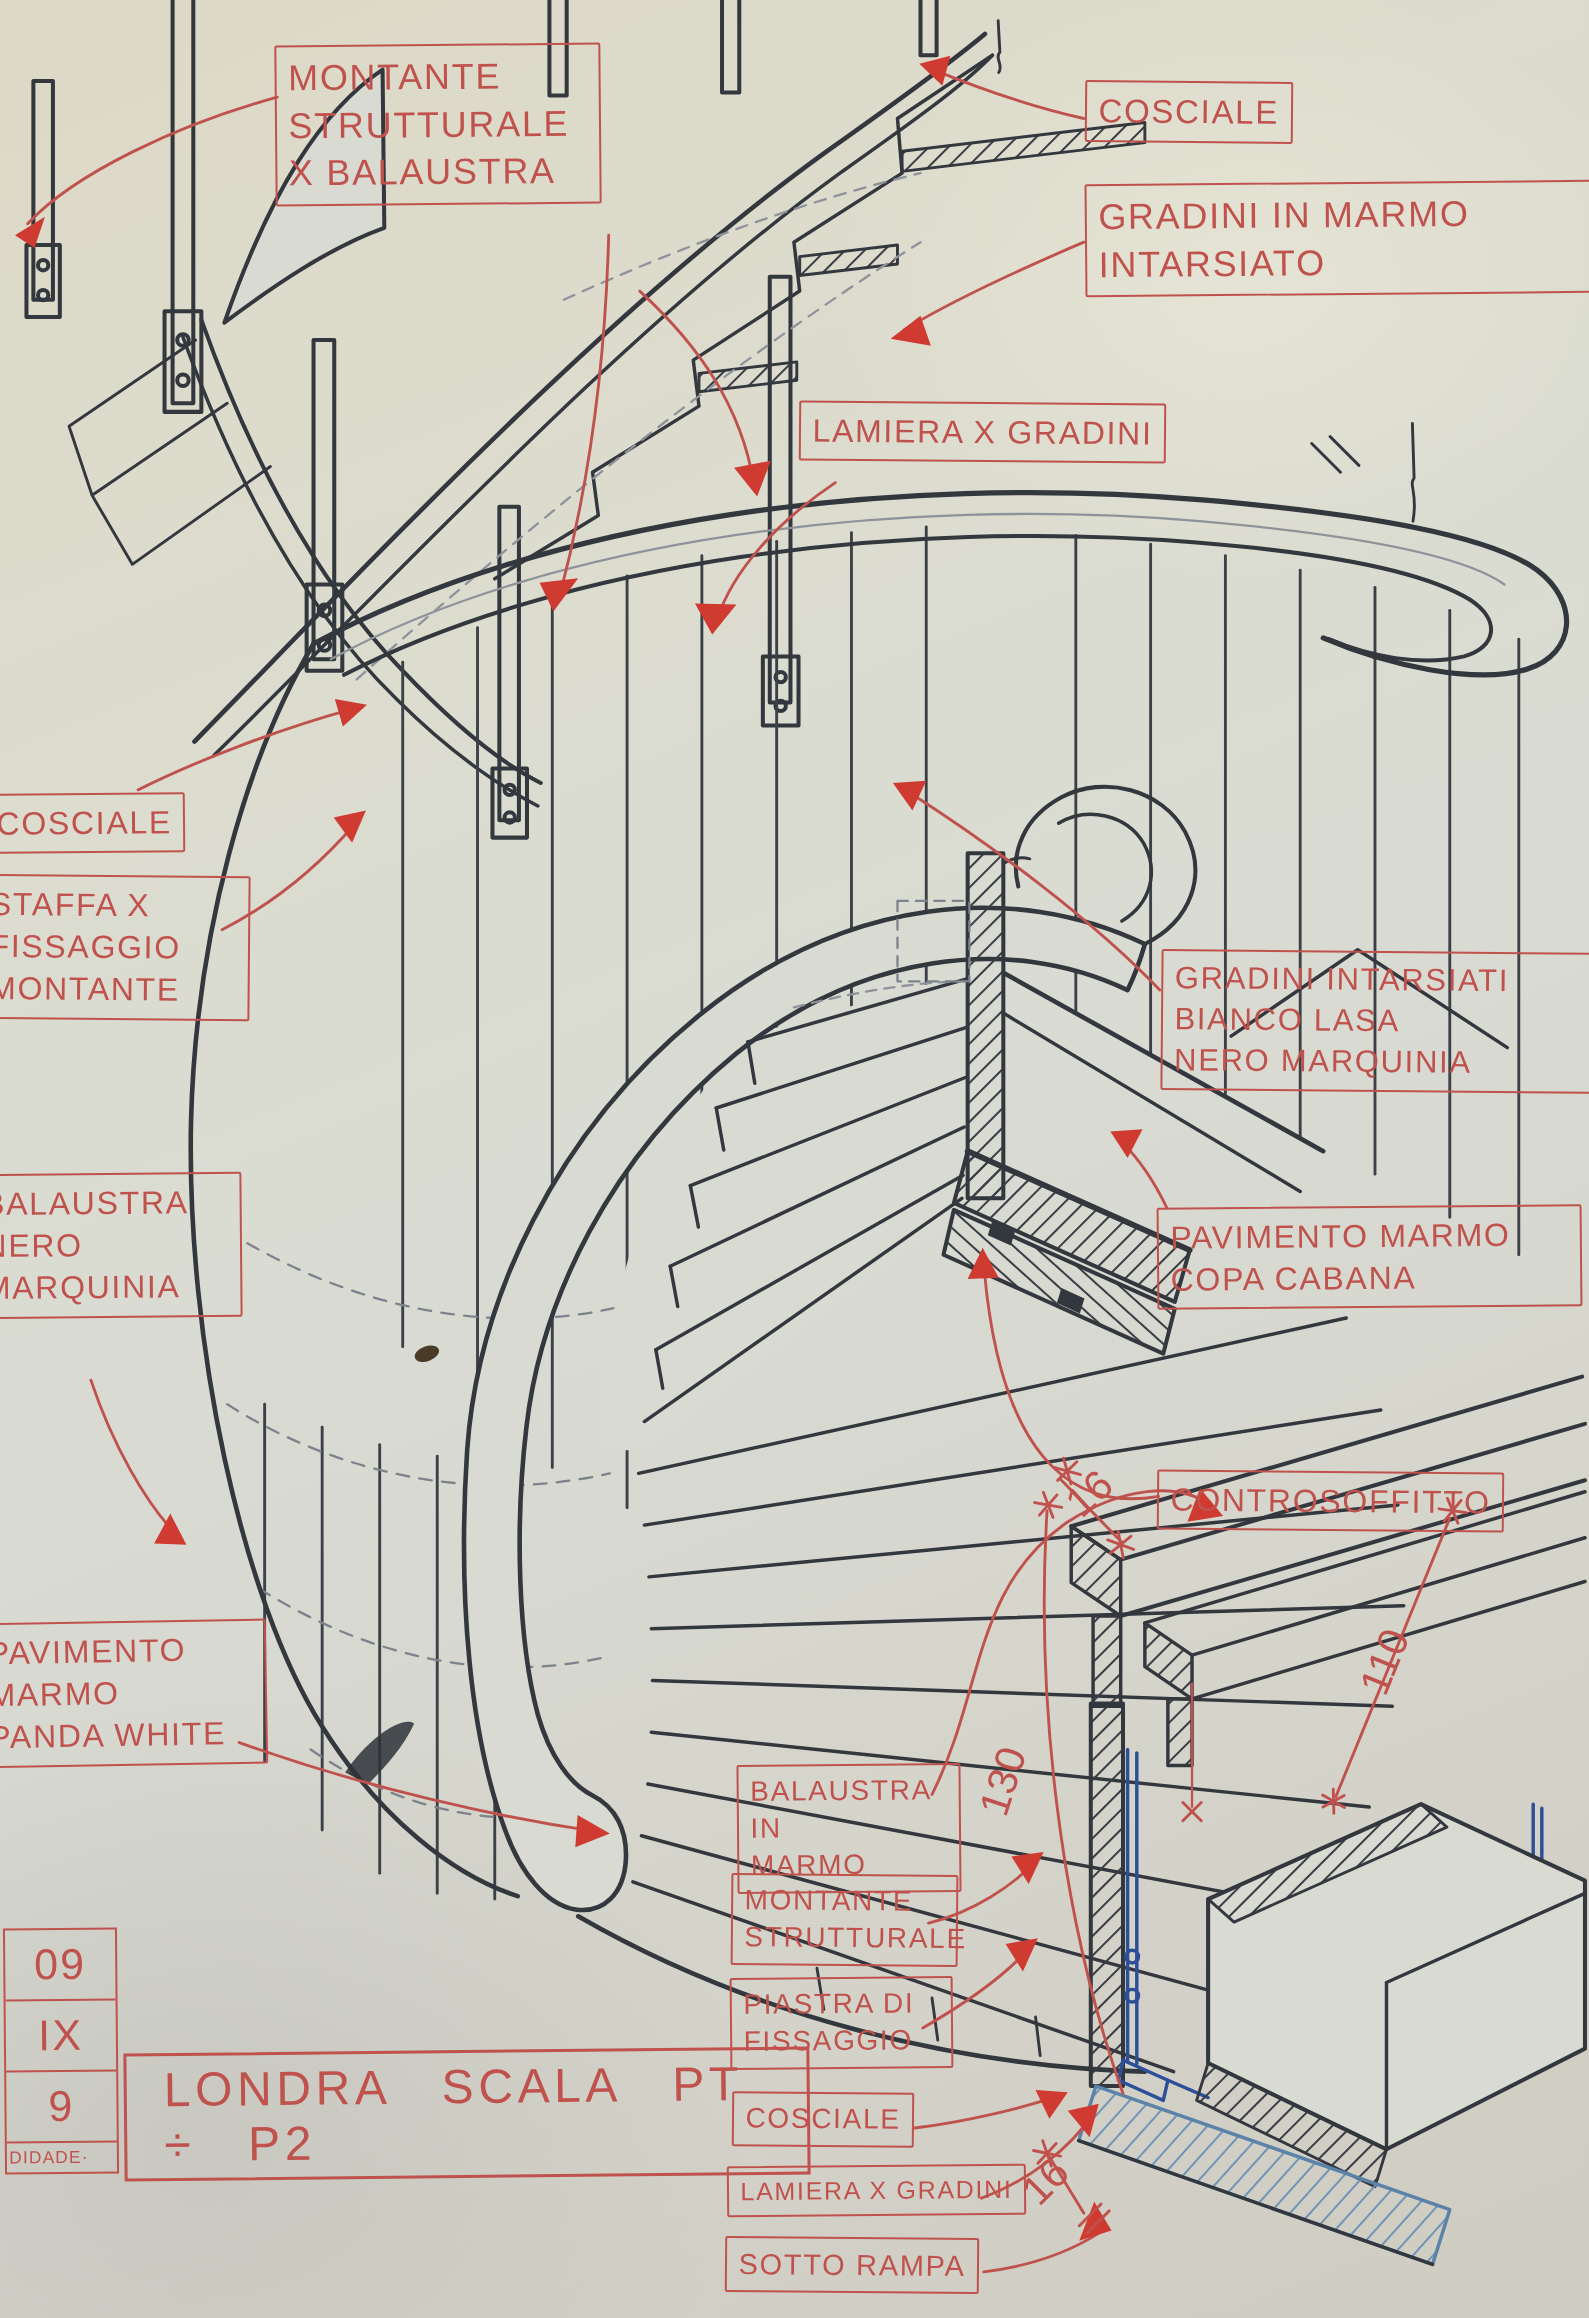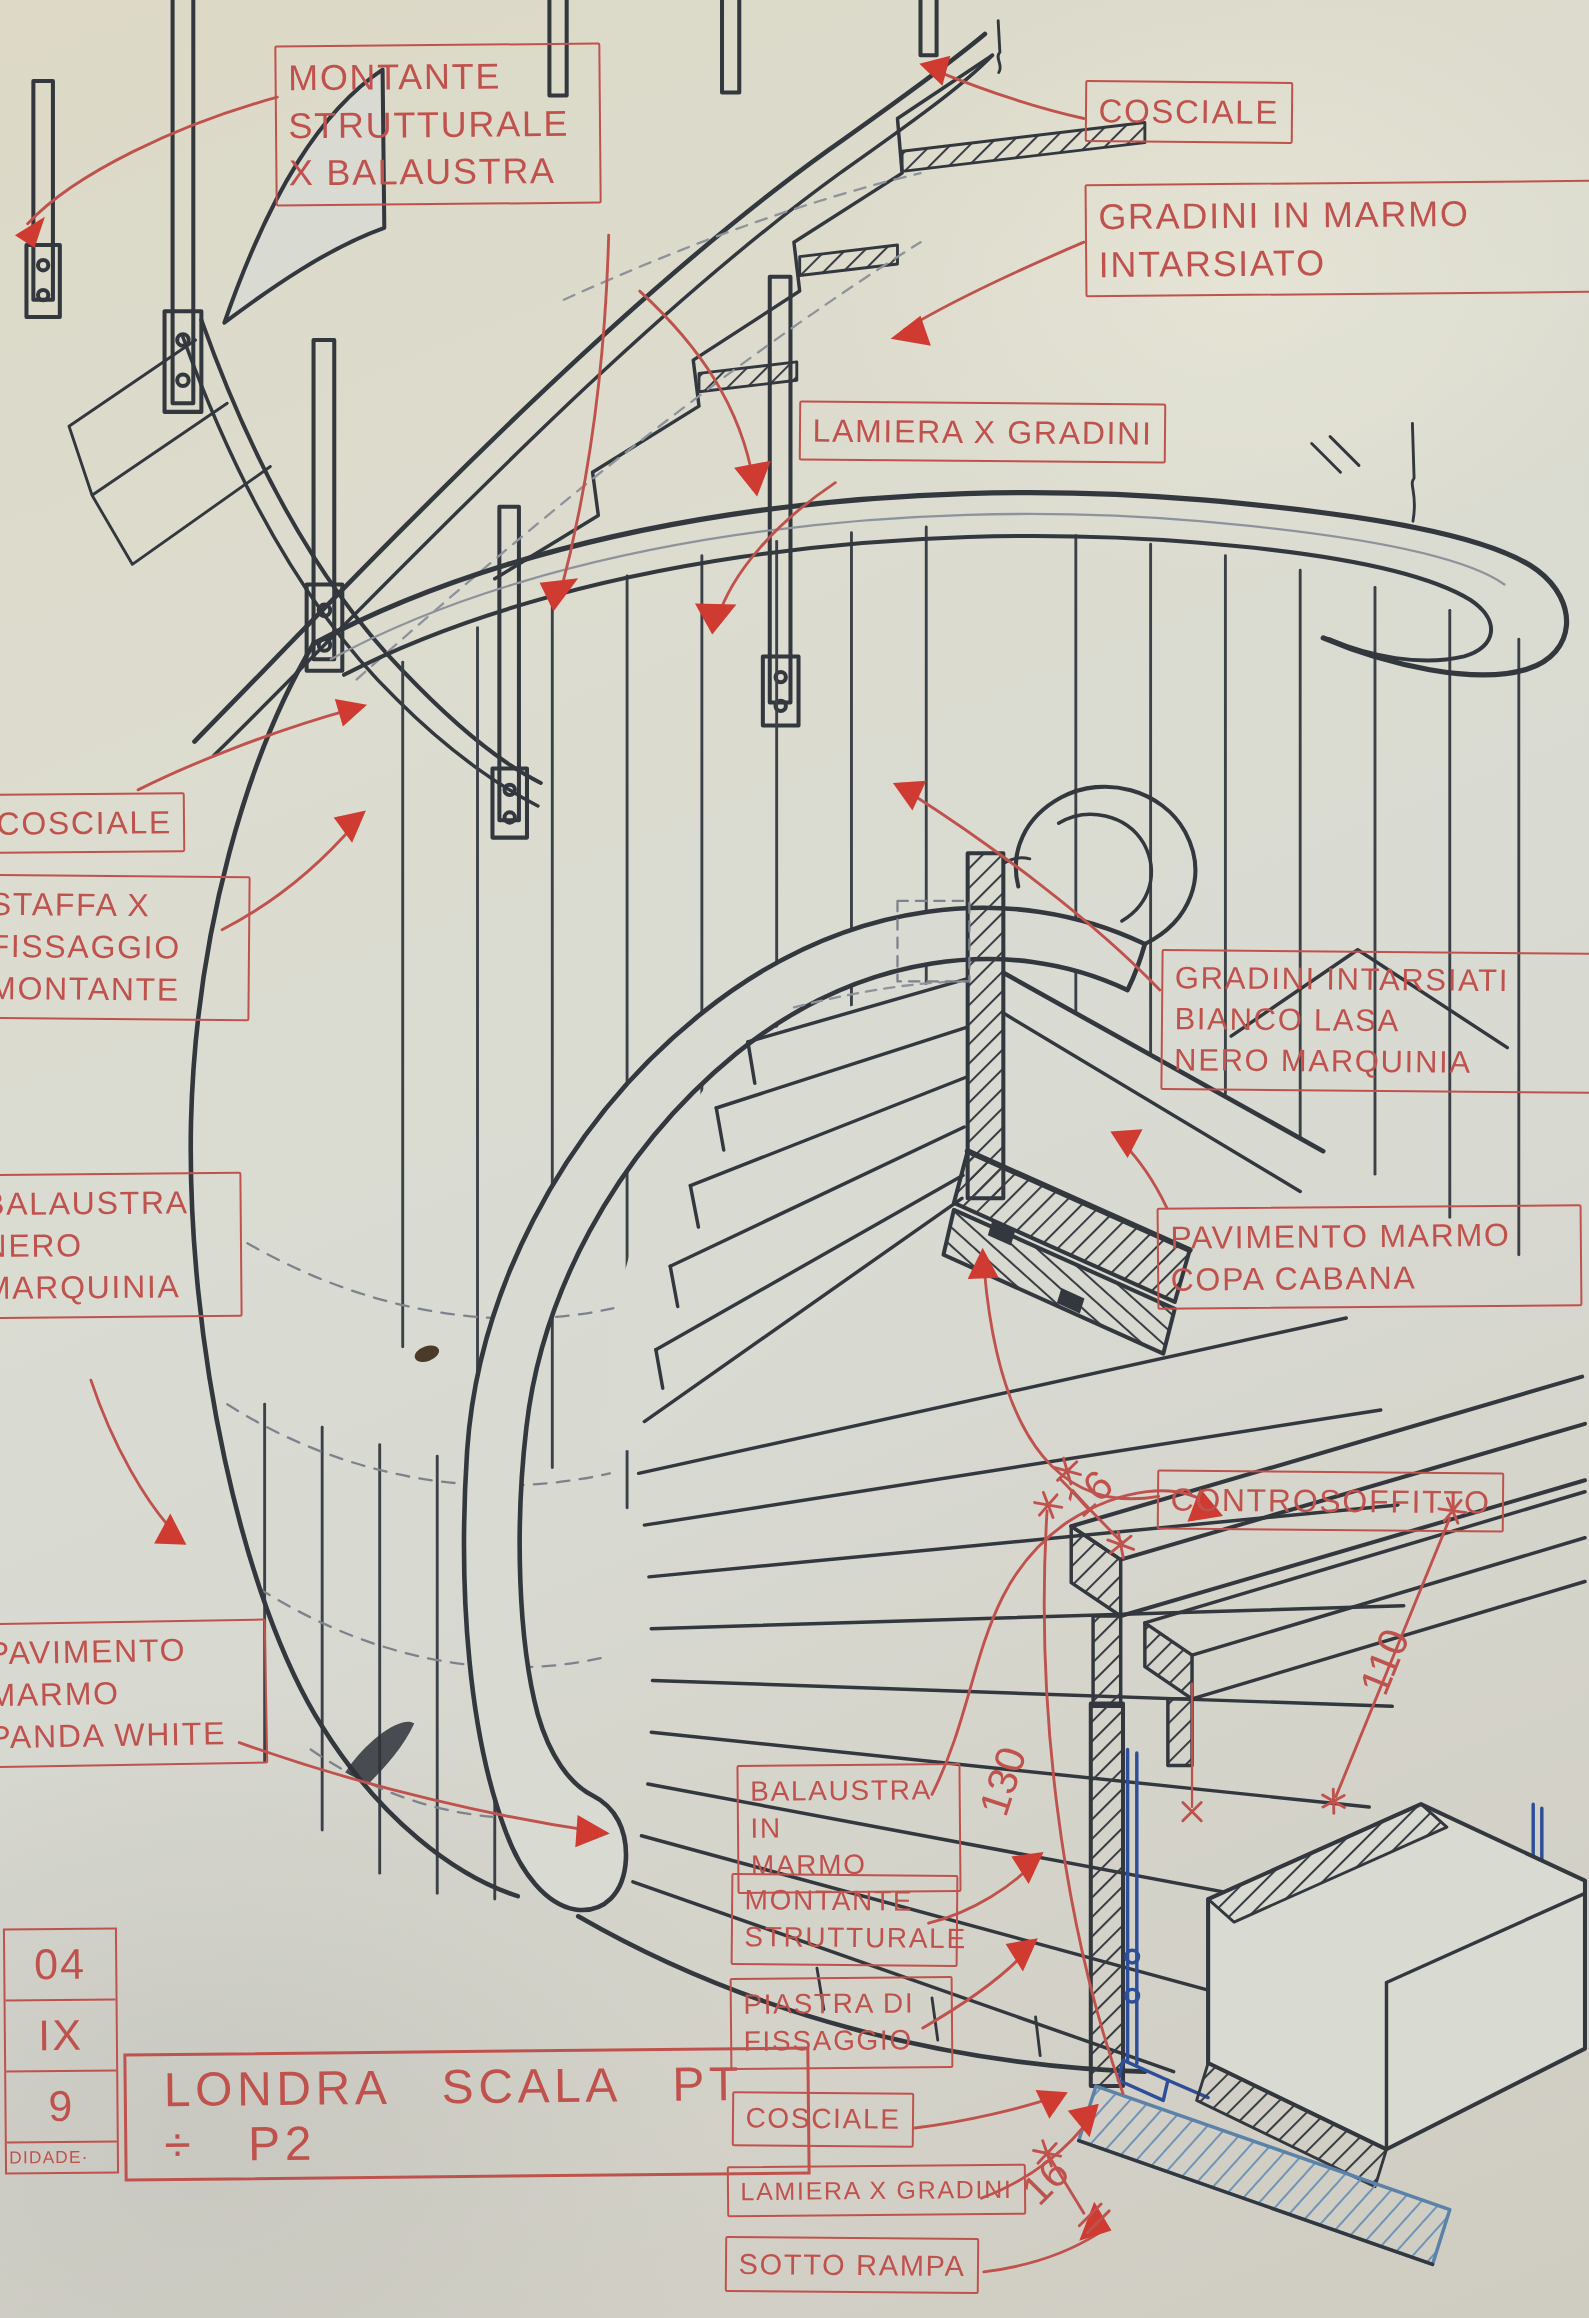--- a/index.html
+++ b/index.html
@@ -320,21 +320,21 @@
 MARMO</div>
 <div class="lbl r2" style="left:731px;top:1874px;width:200px;font-size:28px;">MONTANTE
 STRUTTURALE</div>
 <div class="lbl r1" style="left:730px;top:1977px;width:196px;font-size:28px;">PIASTRA DI
 FISSAGGIO</div>
 <div class="lbl r2" style="left:732px;top:2092px;font-size:28px;">COSCIALE</div>
 <div class="lbl r1" style="left:727px;top:2165px;font-size:25px;">LAMIERA X GRADINI</div>
 <div class="lbl r2" style="left:725px;top:2237px;font-size:29px;">SOTTO RAMPA</div>
 
 <div class="stamp r1" style="left:3.5px;top:1928px;width:110px;">
-  <div class="cell">04</div>
+  <div class="cell">09</div>
   <div class="cell">IX</div>
   <div class="cell">9</div>
   <div class="strip">DIDADE·</div>
 </div>
 
 <div class="titlebox" style="left:124px;top:2050px;width:643px;height:122px;">LONDRA SCALA PT ÷ P2</div>
 
 </div>
 
 

